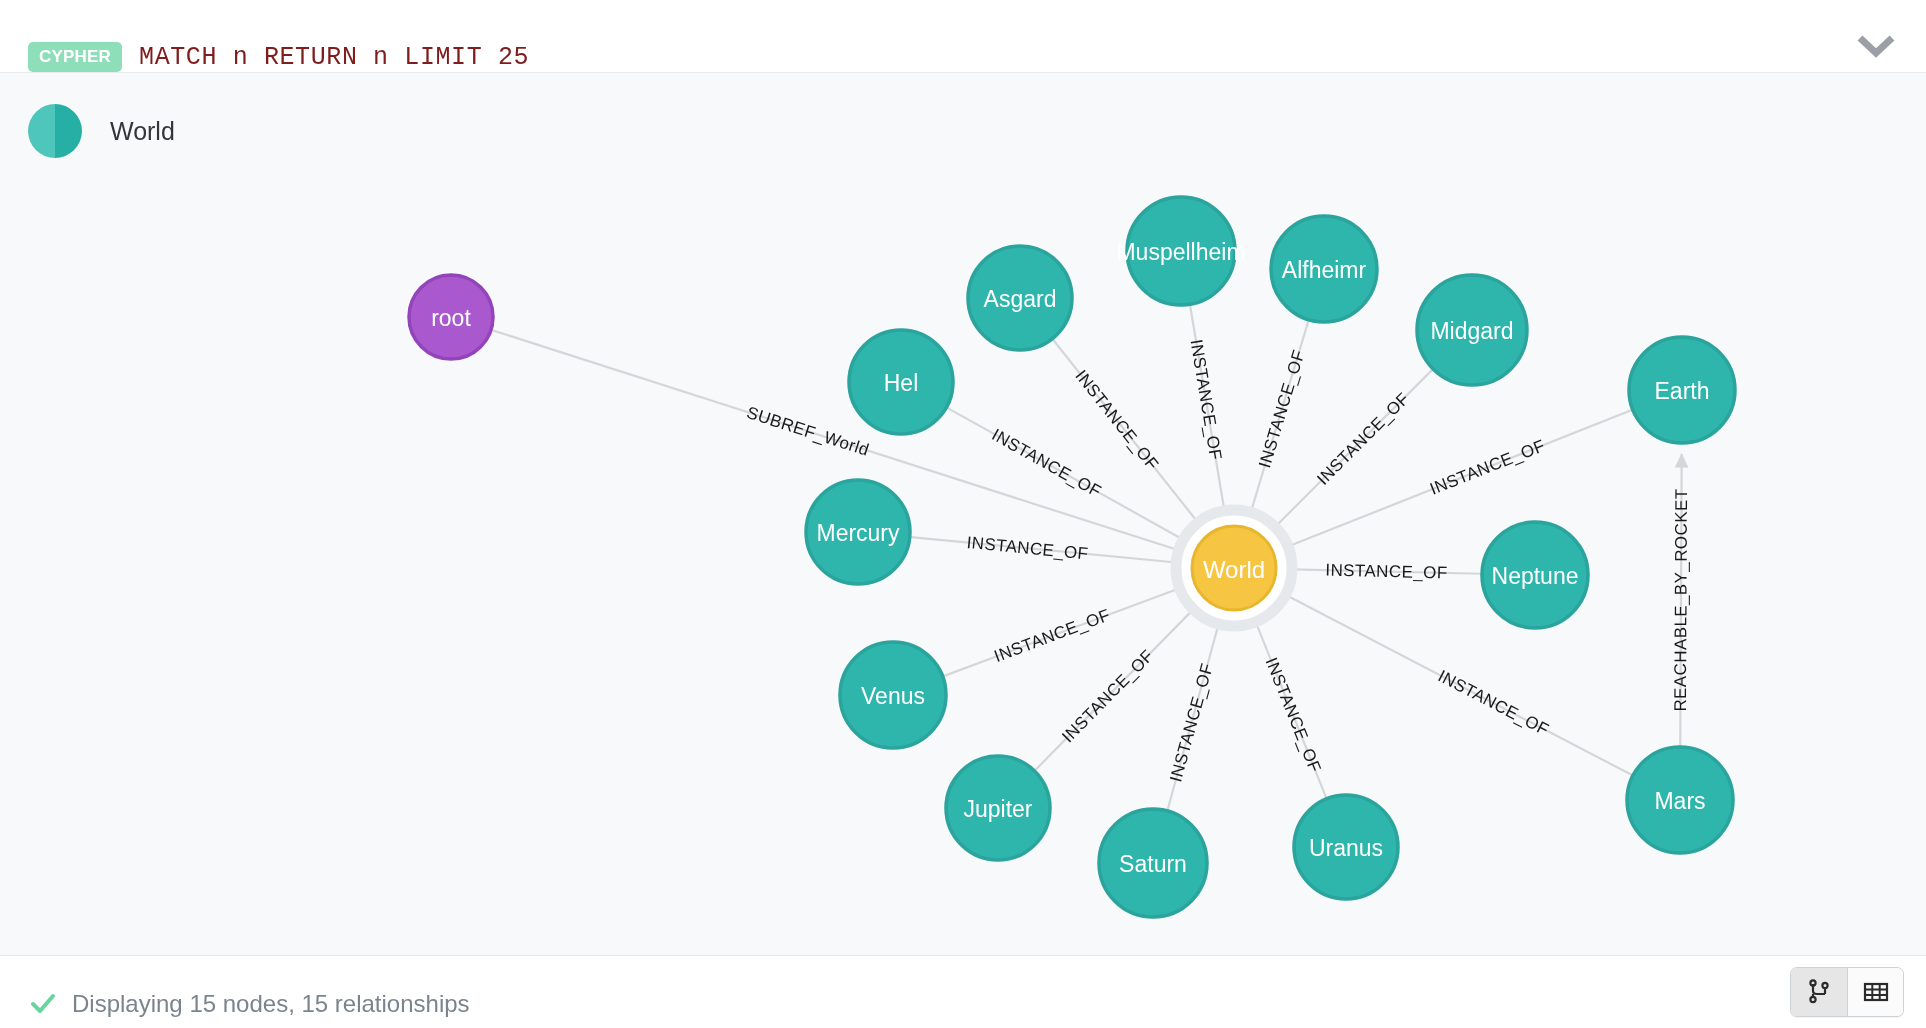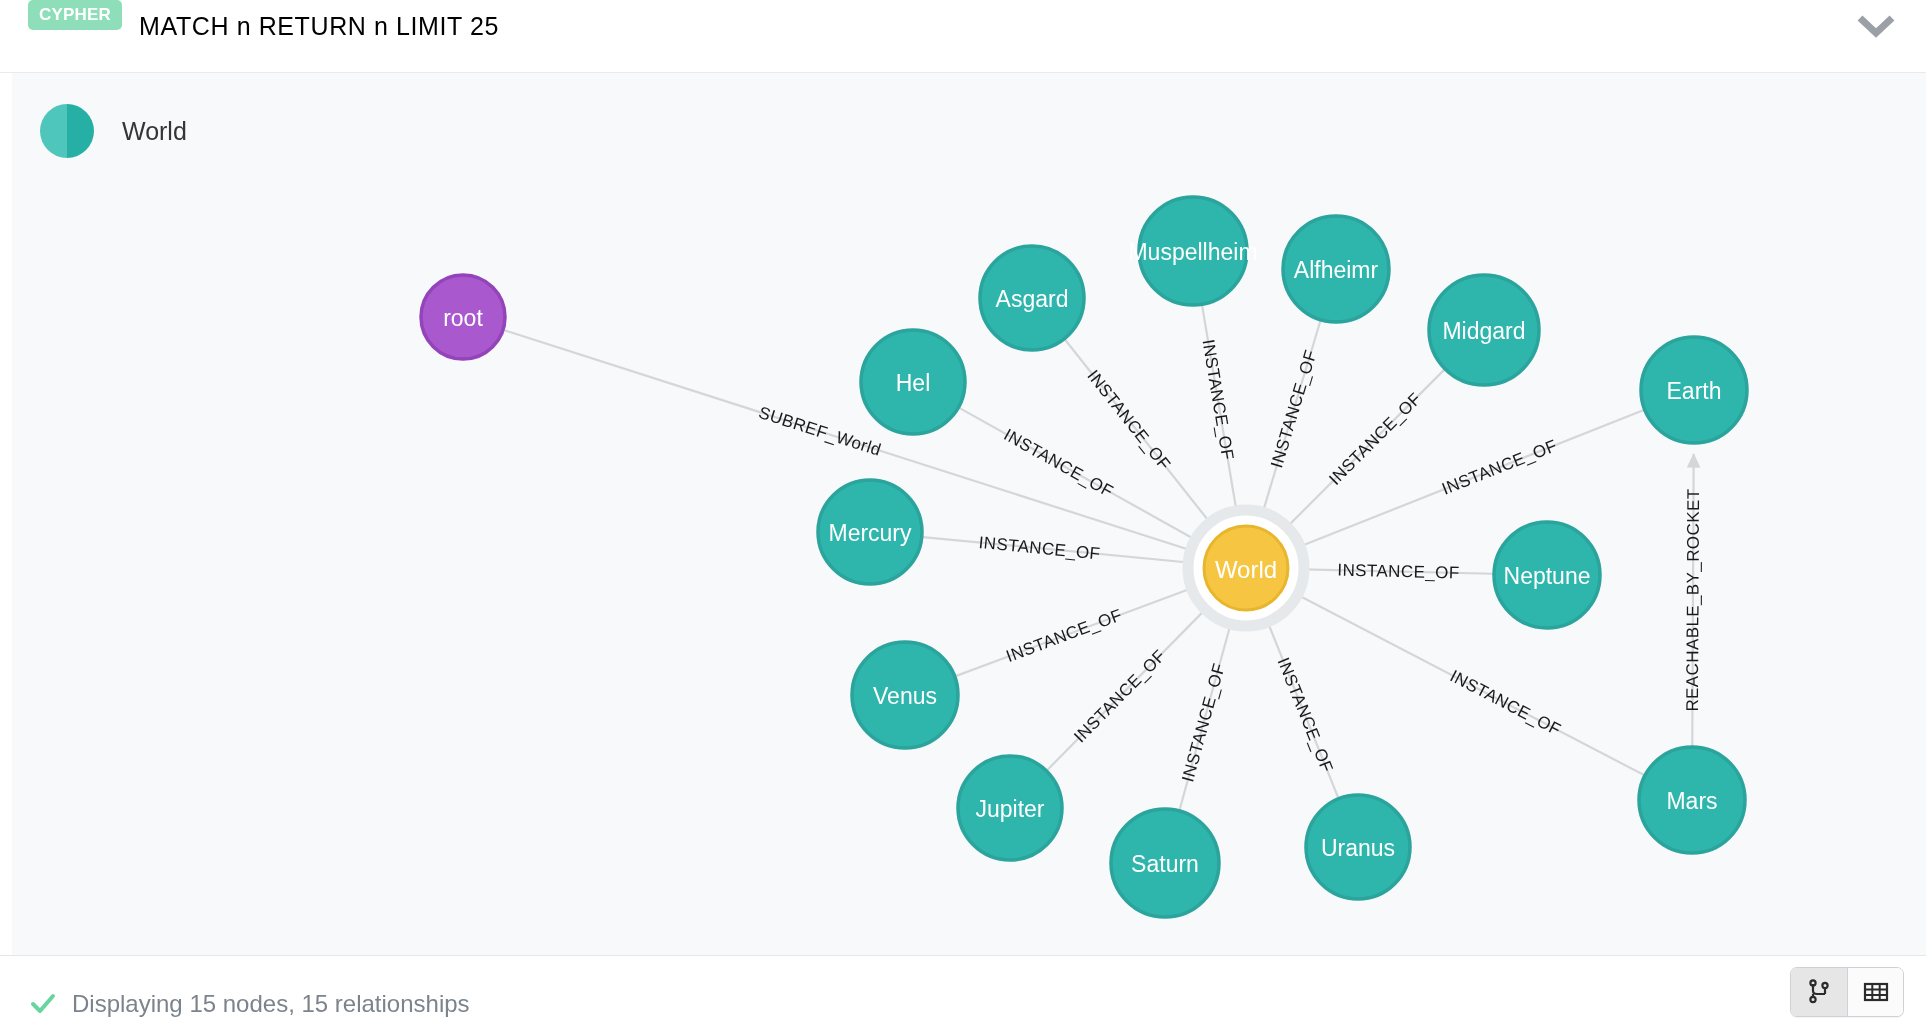--- a/index.html
+++ b/index.html
@@ -18,61 +18,60 @@
     background: #ffffff;
   }
 
   
   .header {
     position: relative;
     height: 73px;
     flex: 0 0 73px;
     background: #ffffff;
     display: flex;
-    align-items: flex-start;
+    align-items: flex-end;
     padding: 0 24px 0 28px;
     border-bottom: 1px solid #e8ebee;
   }
   .cypher-badge {
     display: inline-flex;
     align-items: center;
     justify-content: center;
     height: 30px;
     padding: 0 11px;
     border-radius: 5px;
     background: #8edfb9;
     color: #ffffff;
     font-size: 17px;
     font-weight: bold;
     letter-spacing: 0.2px;
     font-family: "Liberation Sans", sans-serif;
   }
   .query-text {
     margin-left: 17px;
-    font-family: Liberation Sans, sans-serif;
+    font-family: Liberation Mono, monospace;
     font-size: 25px;
-    color: #000000;
+    color: #7f1d1d;
     letter-spacing: 0.6px;
     white-space: pre;
     margin-top: 12px;
   }
   .header-spacer { flex: 1 1 auto; }
   .chevron-btn {
     width: 52px; height: 52px;
     display: flex; align-items: center; justify-content: center;
     cursor: pointer;
   }
 
   
   .canvas {
     position: relative;
     flex: 1 1 auto;
     background: #f7f9fa;
     overflow: hidden;
-    margin-left: 12px;
   }
   .graph-svg {
     position: absolute;
     left: 0; top: 0;
     width: 1926px;
     height: 882px;
   }
 
   
   .legend {

